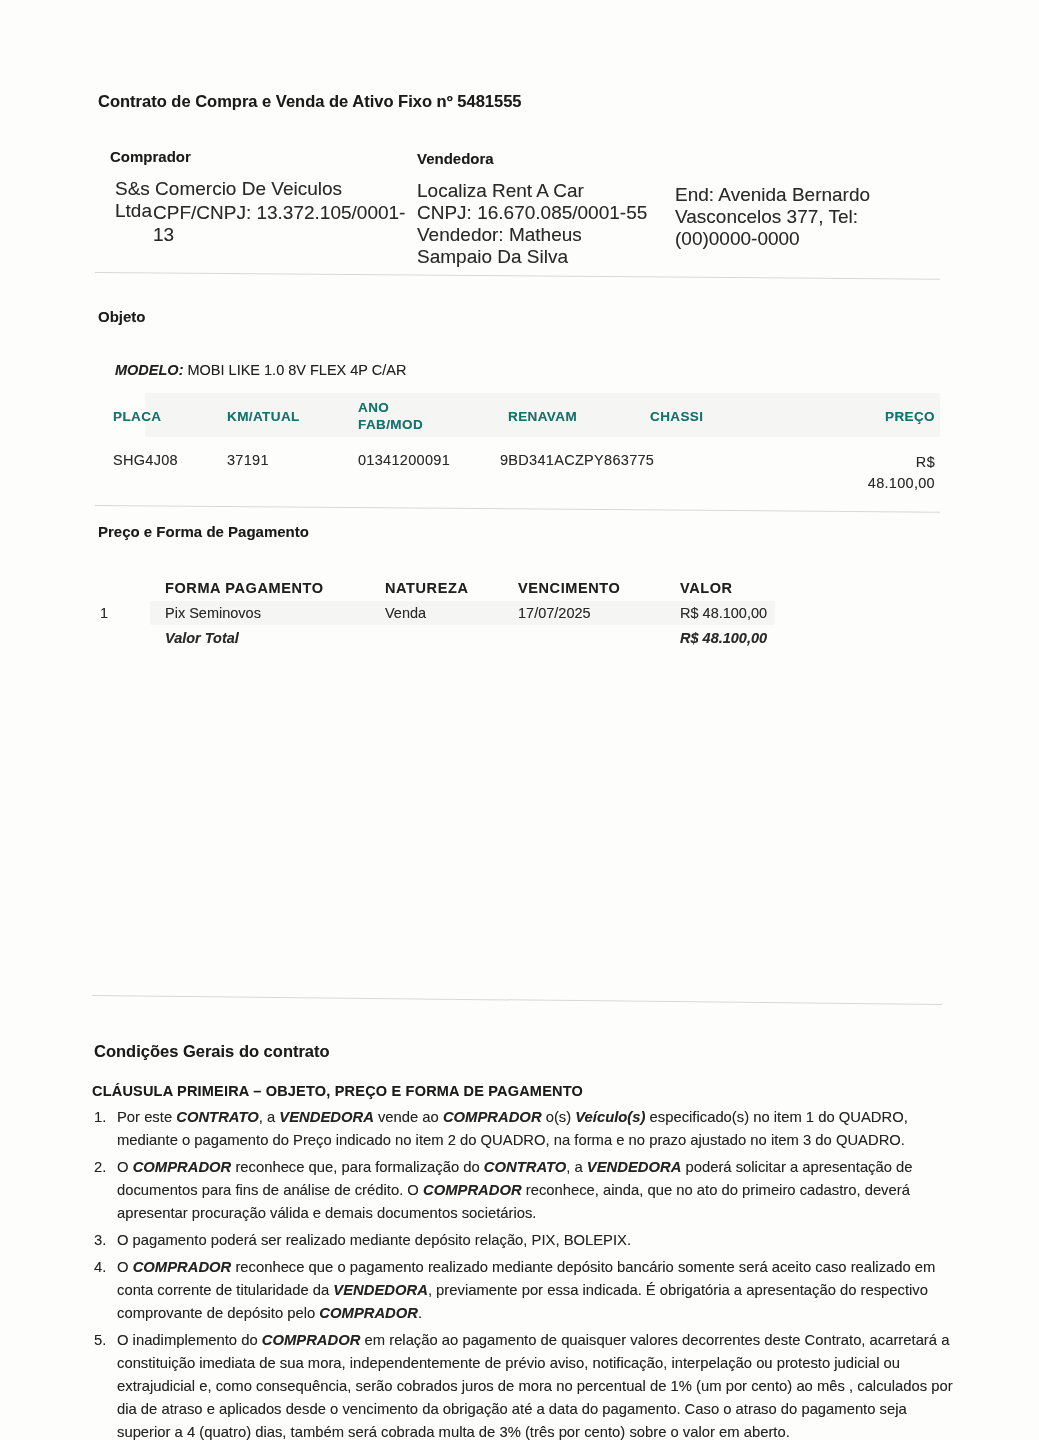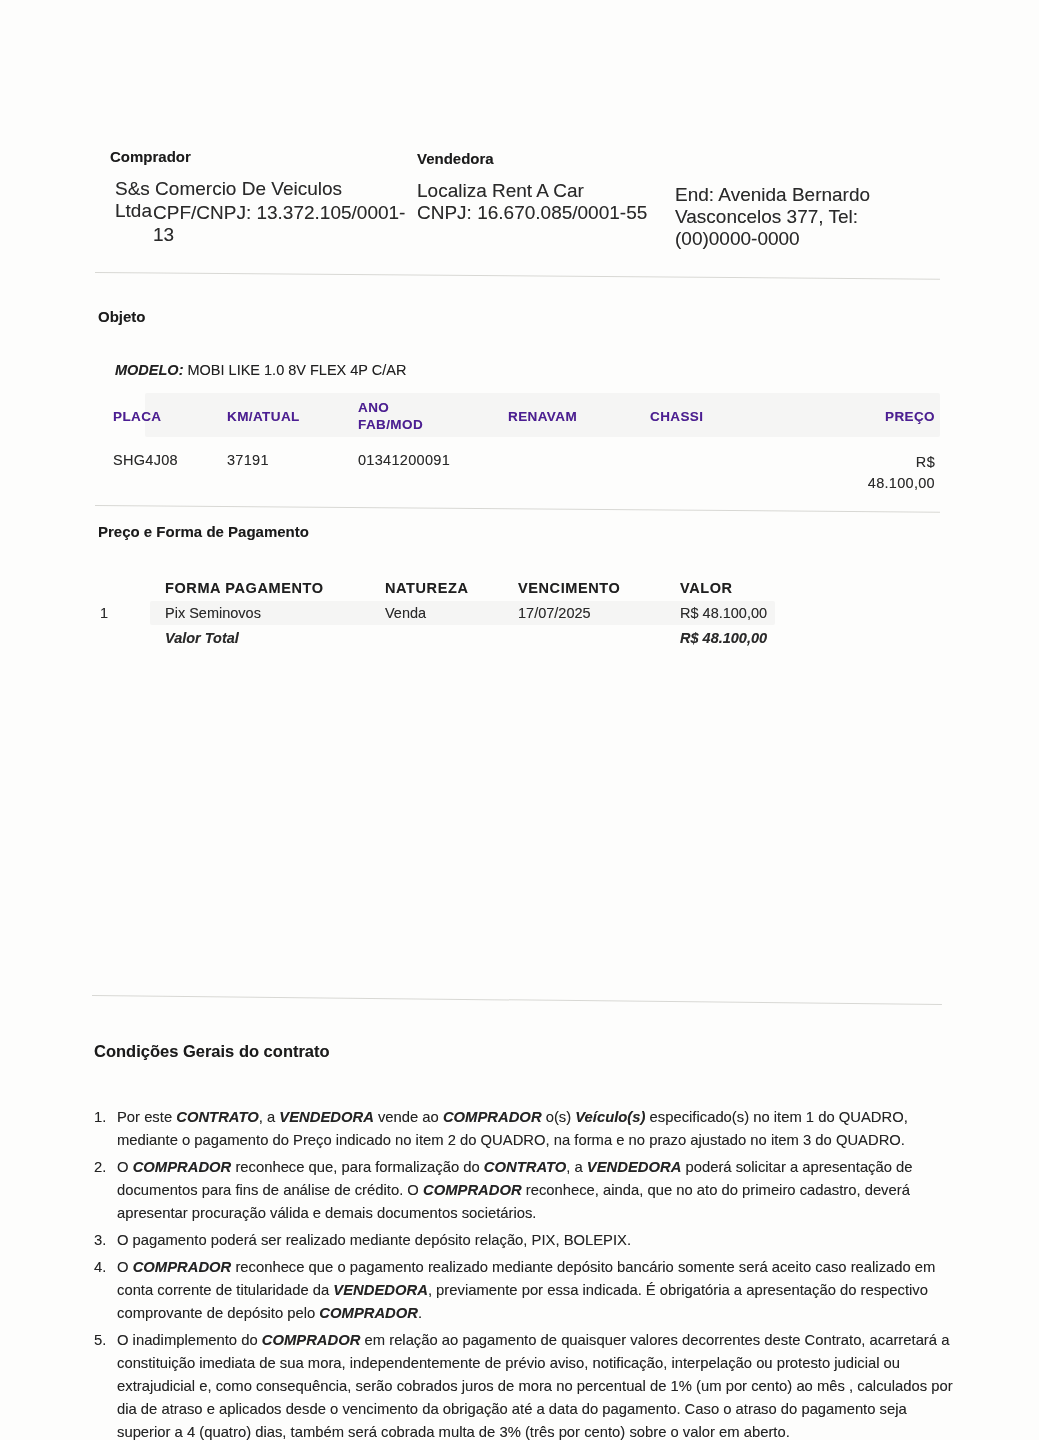--- a/index.html
+++ b/index.html
@@ -25,21 +25,21 @@
     transform-origin:left center; transform:rotate(0.45deg);
   }
 
   .sec-heading { font-size:15px; font-weight:bold; color:#1b1b1b; }
 
   .model-line { left:115px; top:362px; font-size:14.5px; }
 
   .noise-band { position:absolute; background:rgba(60,60,50,0.04); border-radius:2px; }
 
   .veh-table { left:113px; top:394px; width:822px; font-size:13.5px; }
-  .veh-head { display:flex; align-items:center; height:44px; font-weight:bold; letter-spacing:0.4px; color:#4c1d95; }
+  .veh-head { display:flex; align-items:center; height:44px; font-weight:bold; letter-spacing:0.4px; color:#0f766e; }
   .veh-head .cell { white-space:pre-line; line-height:17px; }
   .veh-row { display:flex; margin-top:14px; font-size:14.5px; letter-spacing:0.3px; color:#2a2a2a; }
   .c1{width:114px}.c2{width:131px}.c3{width:150px}.c4{width:142px}.c5{width:205px}
   .c6{flex:1; text-align:right;}
   .veh-row .c6 { max-width:80px; margin-left:auto; line-height:21px; }
 
   .pay-heading { left:98px; top:523px; }
   .pay-grid {
     left:100px; top:576px;
     display:grid; grid-template-columns:65px 220px 133px 162px 160px;
@@ -52,28 +52,30 @@
   .cond-list { left:94px; top:1106px; width:868px; font-size:14.8px; line-height:23px; color:#242424; }
   .cond-item { display:flex; margin-bottom:4px; }
   .cond-num { width:23px; flex:none; }
   .cond-text { flex:1; }
 </style>
 </head>
 <body>
 
 <div class="page">
 
+  <div class="abs title">Contrato de Compra e Venda de Ativo Fixo nº 5481555</div>
 
   <div class="abs party-heading" style="left:110px; top:148px;">Comprador</div>
   <div class="abs party-line" style="left:115px; top:178px; width:250px;">S&amp;s Comercio De Veiculos Ltda</div>
   <div class="abs party-line" style="left:113px; top:202px; width:260px;margin-left:40px;">CPF/CNPJ: 13.372.105/0001-13</div>
 
   <div class="abs party-heading" style="left:417px; top:150px;">Vendedora</div>
   <div class="abs party-line" style="left:417px; top:180px; width:242px;">Localiza Rent A Car</div>
   <div class="abs party-line" style="left:417px; top:202px; width:242px;">CNPJ: 16.670.085/0001-55</div>
+  <div class="abs party-line" style="left:417px; top:224px; width:242px;">Vendedor: Matheus Sampaio Da Silva</div>
   <div class="abs party-line" style="left:675px; top:184px; width:258px;">End: Avenida Bernardo Vasconcelos 377, Tel: (00)0000-0000</div>
 
   <hr class="scanline" style="left:95px; top:272px; width:845px;">
 
   <div class="abs sec-heading" style="left:98px; top:308px;">Objeto</div>
   <div class="abs model-line">
     <span class="b">MODELO:</span><span> MOBI LIKE 1.0 8V FLEX 4P C/AR</span>
   </div>
 
   <div class="noise-band" style="left:145px; top:393px; width:795px; height:44px;"></div>
@@ -85,20 +87,21 @@
       <div class="cell c3">ANO
 FAB/MOD</div>
       <div class="cell c4">RENAVAM</div>
       <div class="cell c5">CHASSI</div>
       <div class="cell c6">PREÇO</div>
     </div>
     <div class="veh-row">
       <div class="c1">SHG4J08</div>
       <div class="c2">37191</div>
       <div class="c4">01341200091</div>
+      <div class="c5">9BD341ACZPY863775</div>
       <div class="c6">R$ 48.100,00</div>
     </div>
   </div>
 
   <hr class="scanline" style="left:95px; top:505px; width:845px;">
 
   <div class="abs sec-heading pay-heading">Preço e Forma de Pagamento</div>
 
   <div class="noise-band" style="left:150px; top:601px; width:625px; height:24px;"></div>
 
@@ -118,20 +121,21 @@
     <div></div>
     <div class="b">Valor Total</div>
     <div></div>
     <div></div>
     <div class="b">R$ 48.100,00</div>
   </div>
 
   <hr class="scanline" style="left:92px; top:995px; width:850px; transform:rotate(0.6deg);">
 
   <div class="abs cond-heading">Condições Gerais do contrato</div>
+  <div class="abs clause-heading">CLÁUSULA PRIMEIRA – OBJETO, PREÇO E FORMA DE PAGAMENTO</div>
 
   <div class="abs cond-list">
     <div class="cond-item">
       <div class="cond-num">1.</div>
       <div class="cond-text"><span>Por este </span><span class="b">CONTRATO</span><span>, a </span><span class="b">VENDEDORA</span><span> vende ao </span><span class="b">COMPRADOR</span><span> o(s) </span><span class="b">Veículo(s)</span><span> especificado(s) no item 1 do QUADRO, mediante o pagamento do Preço indicado no item 2 do QUADRO, na forma e no prazo ajustado no item 3 do QUADRO.</span></div>
     </div>
     <div class="cond-item">
       <div class="cond-num">2.</div>
       <div class="cond-text"><span>O </span><span class="b">COMPRADOR</span><span> reconhece que, para formalização do </span><span class="b">CONTRATO</span><span>, a </span><span class="b">VENDEDORA</span><span> poderá solicitar a apresentação de documentos para fins de análise de crédito. O </span><span class="b">COMPRADOR</span><span> reconhece, ainda, que no ato do primeiro cadastro, deverá apresentar procuração válida e demais documentos societários.</span></div>
     </div>

